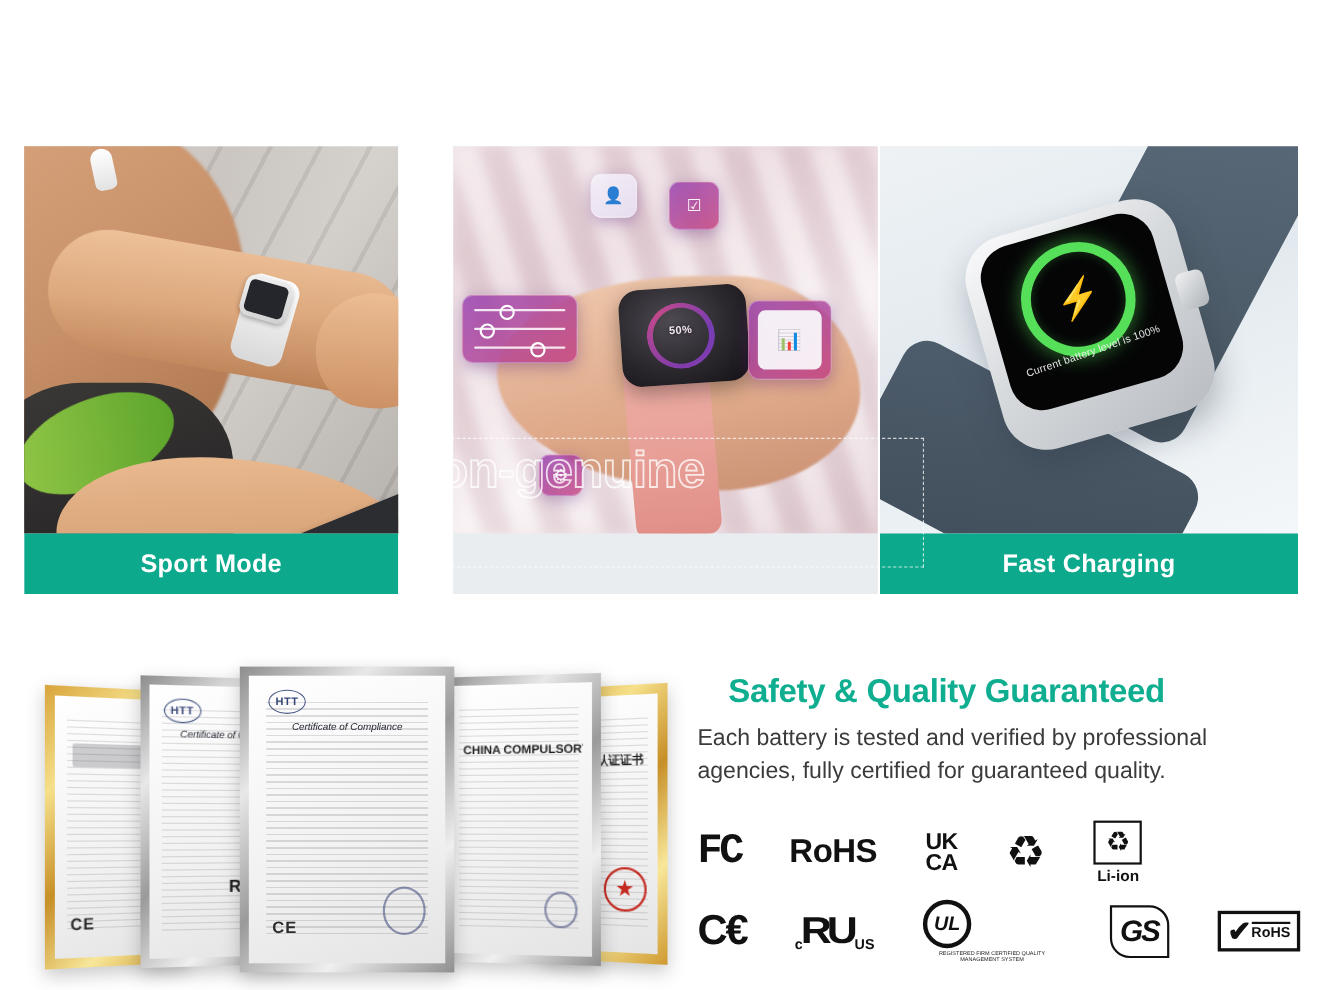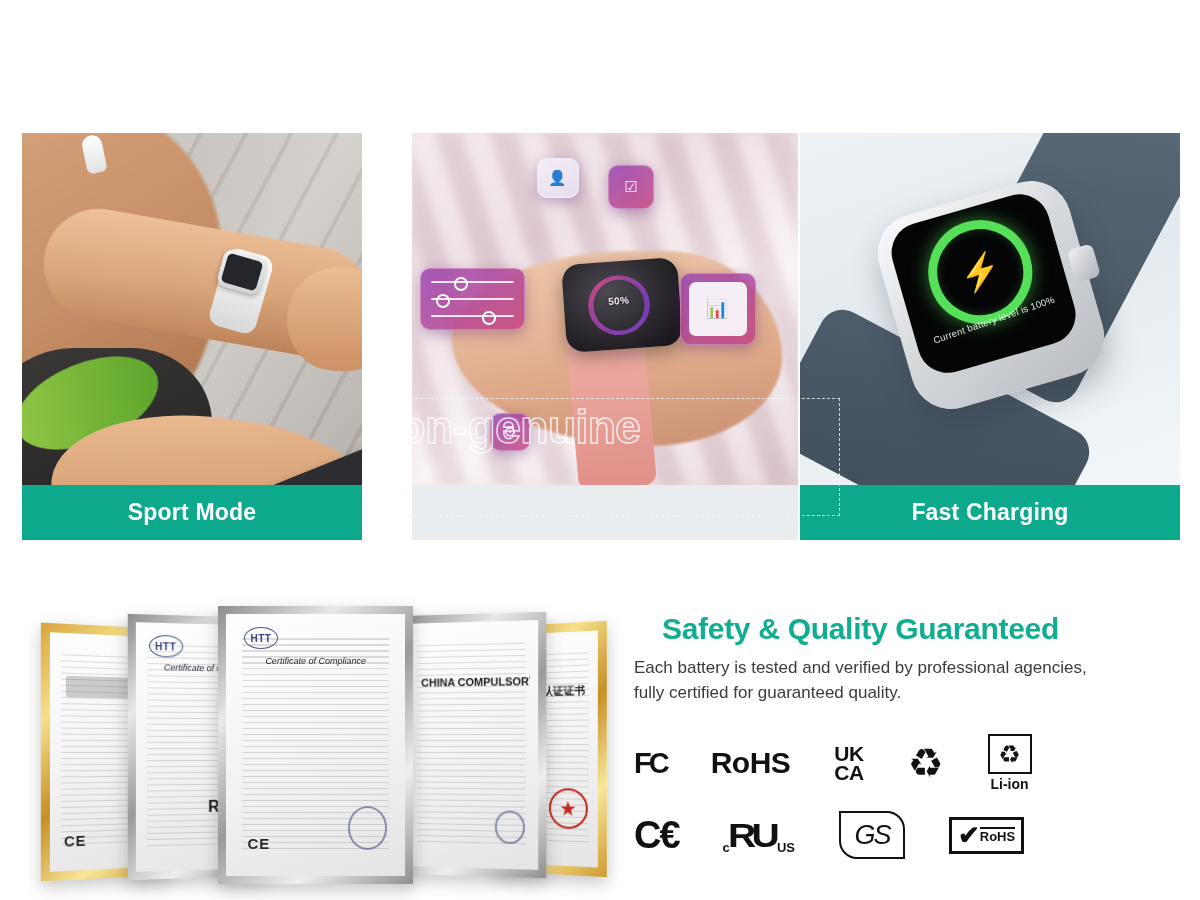--- a/index.html
+++ b/index.html
@@ -309,50 +309,50 @@
     background:#c4281f; color:#fff; font-size:15px; font-weight:bold;
     display:flex; align-items:center; justify-content:center;
   }
 
   
   .safety { position:absolute; left:634px; top:22px; width:548px; }
   .safety-title {
     font-size: 30px; font-weight: bold; color:#0FAE90; letter-spacing:-.3px;margin-left:28px;
   }
   .safety-sub {
-    margin-top:10px; font-size:17px; line-height:1.45; color:#3b3b3b; max-width:470px;
+    margin-top:10px; font-size:21px; line-height:1.45; color:#3b3b3b; max-width:470px;
   }
   .badges { margin-top:22px; }
   .badge-row {
     display:flex; align-items:center; gap:44px; height:72px;
   }
   .badge { display:flex; align-items:center; justify-content:center; color:#111; }
 
-  .b-fcc { font-size:29px; font-weight:bold; letter-spacing:-3px; font-family:Liberation Sans, sans-serif; }
+  .b-fcc { font-size:38px; font-weight:bold; letter-spacing:-3px; font-family:Liberation Mono, monospace; }
   .b-rohs { font-size:30px; font-weight:bold; letter-spacing:-.5px; }
   .b-ukca { font-size:21px; font-weight:bold; line-height:.92; text-align:center; letter-spacing:-.5px; }
   .b-recycle { font-size:40px; line-height:1; }
   .b-liion { text-align:center; }
   .b-liion .box { border:2.5px solid #111; width:44px; height:40px; display:flex; align-items:center; justify-content:center; font-size:25px; }
   .b-liion .cap { font-size:14px; font-weight:bold; margin-top:2px; }
   .b-ce { font-size:38px; font-weight:bold; letter-spacing:-2px; }
   .b-ul-csa { display:flex; align-items:flex-end; font-weight:bold; }
   .b-ul-csa .c { font-size:13px; margin-right:1px; }
   .b-ul-csa .ru { font-size:34px; letter-spacing:-4px; transform:scaleX(1.15); }
   .b-ul-csa .us { font-size:13px; margin-left:5px; }
   .b-ul { text-align:center; }
   .b-ul .circle {
     width:44px; height:44px; border-radius:50%; border:4px solid #111;
     display:flex; align-items:center; justify-content:center;
     font-size:18px; font-weight:bold; font-style:italic;
   }
   .b-ul .sub { font-size:5px; line-height:1.25; margin-top:2px; color:#222; }
   .b-gs { width:66px; height:48px; border:2px solid #111; border-radius:0 18px 0 18px;
     display:flex; align-items:center; justify-content:center;
-    font-size:27px; font-weight:normal; font-style:italic; letter-spacing:-2px; }
+    font-size:27px; font-weight:bold; font-style:italic; letter-spacing:-2px; }
   .b-rohs2 { text-align:center; border:3px solid #111; padding:2px 6px 3px; }
   .b-rohs2 .tick { font-size:26px; line-height:1; font-weight:bold; }
   .b-rohs2 .cap { font-size:13px; font-weight:bold; border-top:2.5px solid #111; margin-top:1px; }
 </style>
 </head>
 <body>
 
 <div class="page">
 
 
@@ -501,20 +501,28 @@
           </div>
         </div>
 
         <div class="badge-row">
           <div class="badge b-ce">C€</div>
           <div class="badge b-ul-csa">
             <span class="c">c</span>
             <span class="ru">RU</span>
             <span class="us">US</span>
           </div>
+          <div class="badge b-ul">
+            <div>
+              <div class="circle">UL</div>
+              <div class="sub">REGISTERED FIRM
+CERTIFIED QUALITY
+MANAGEMENT SYSTEM</div>
+            </div>
+          </div>
           <div class="badge b-gs">GS</div>
           <div class="badge b-rohs2">
             <div class="tick">✔</div>
             <div class="cap">RoHS</div>
           </div>
         </div>
 
       </div>
     </div>
   </div>

